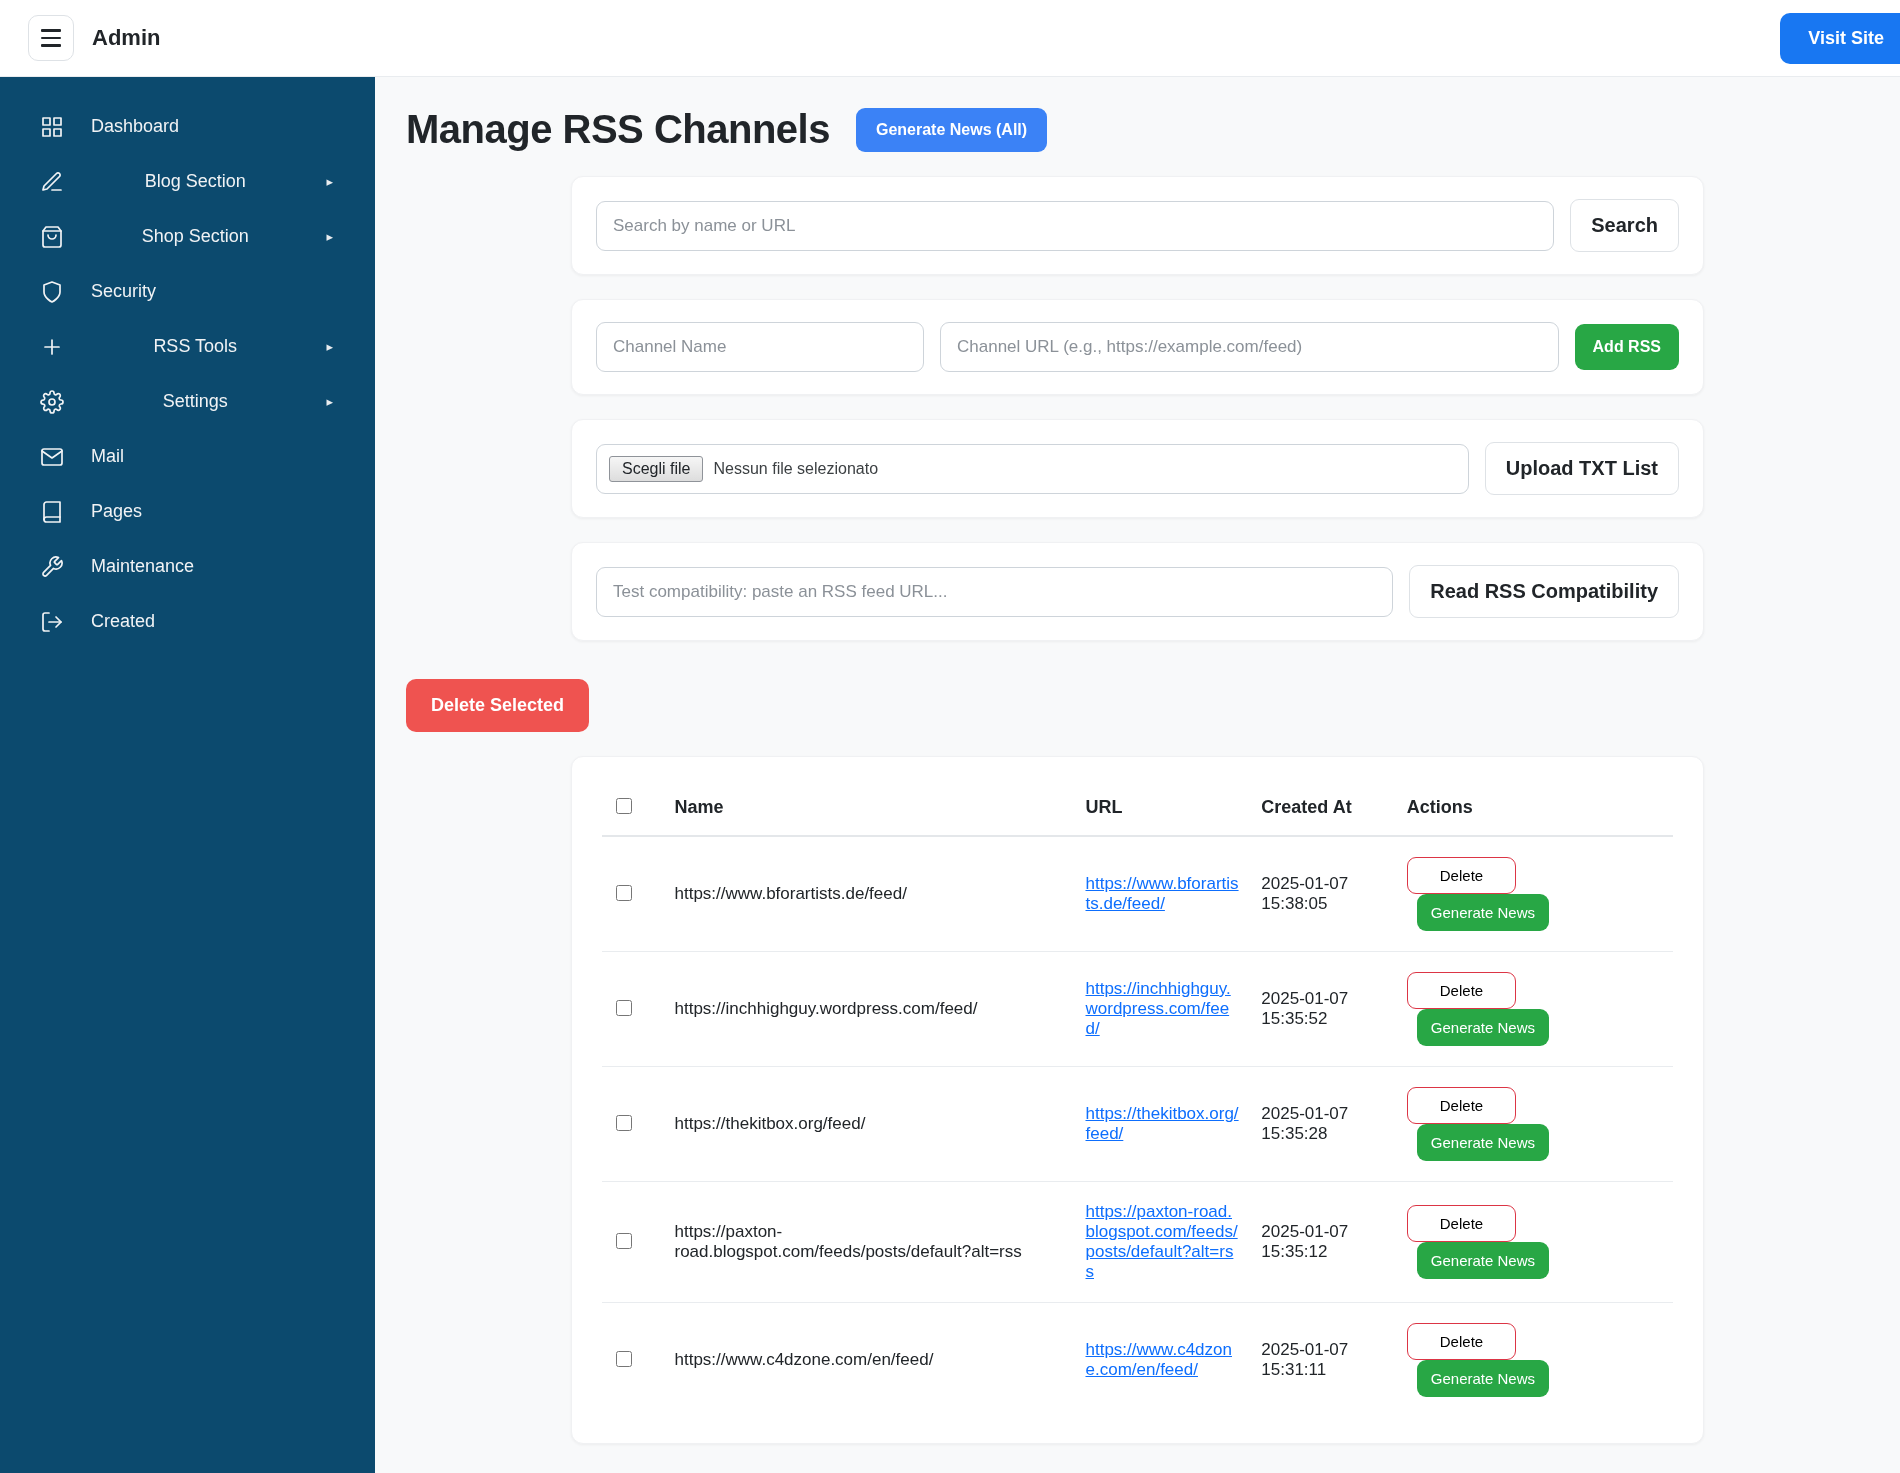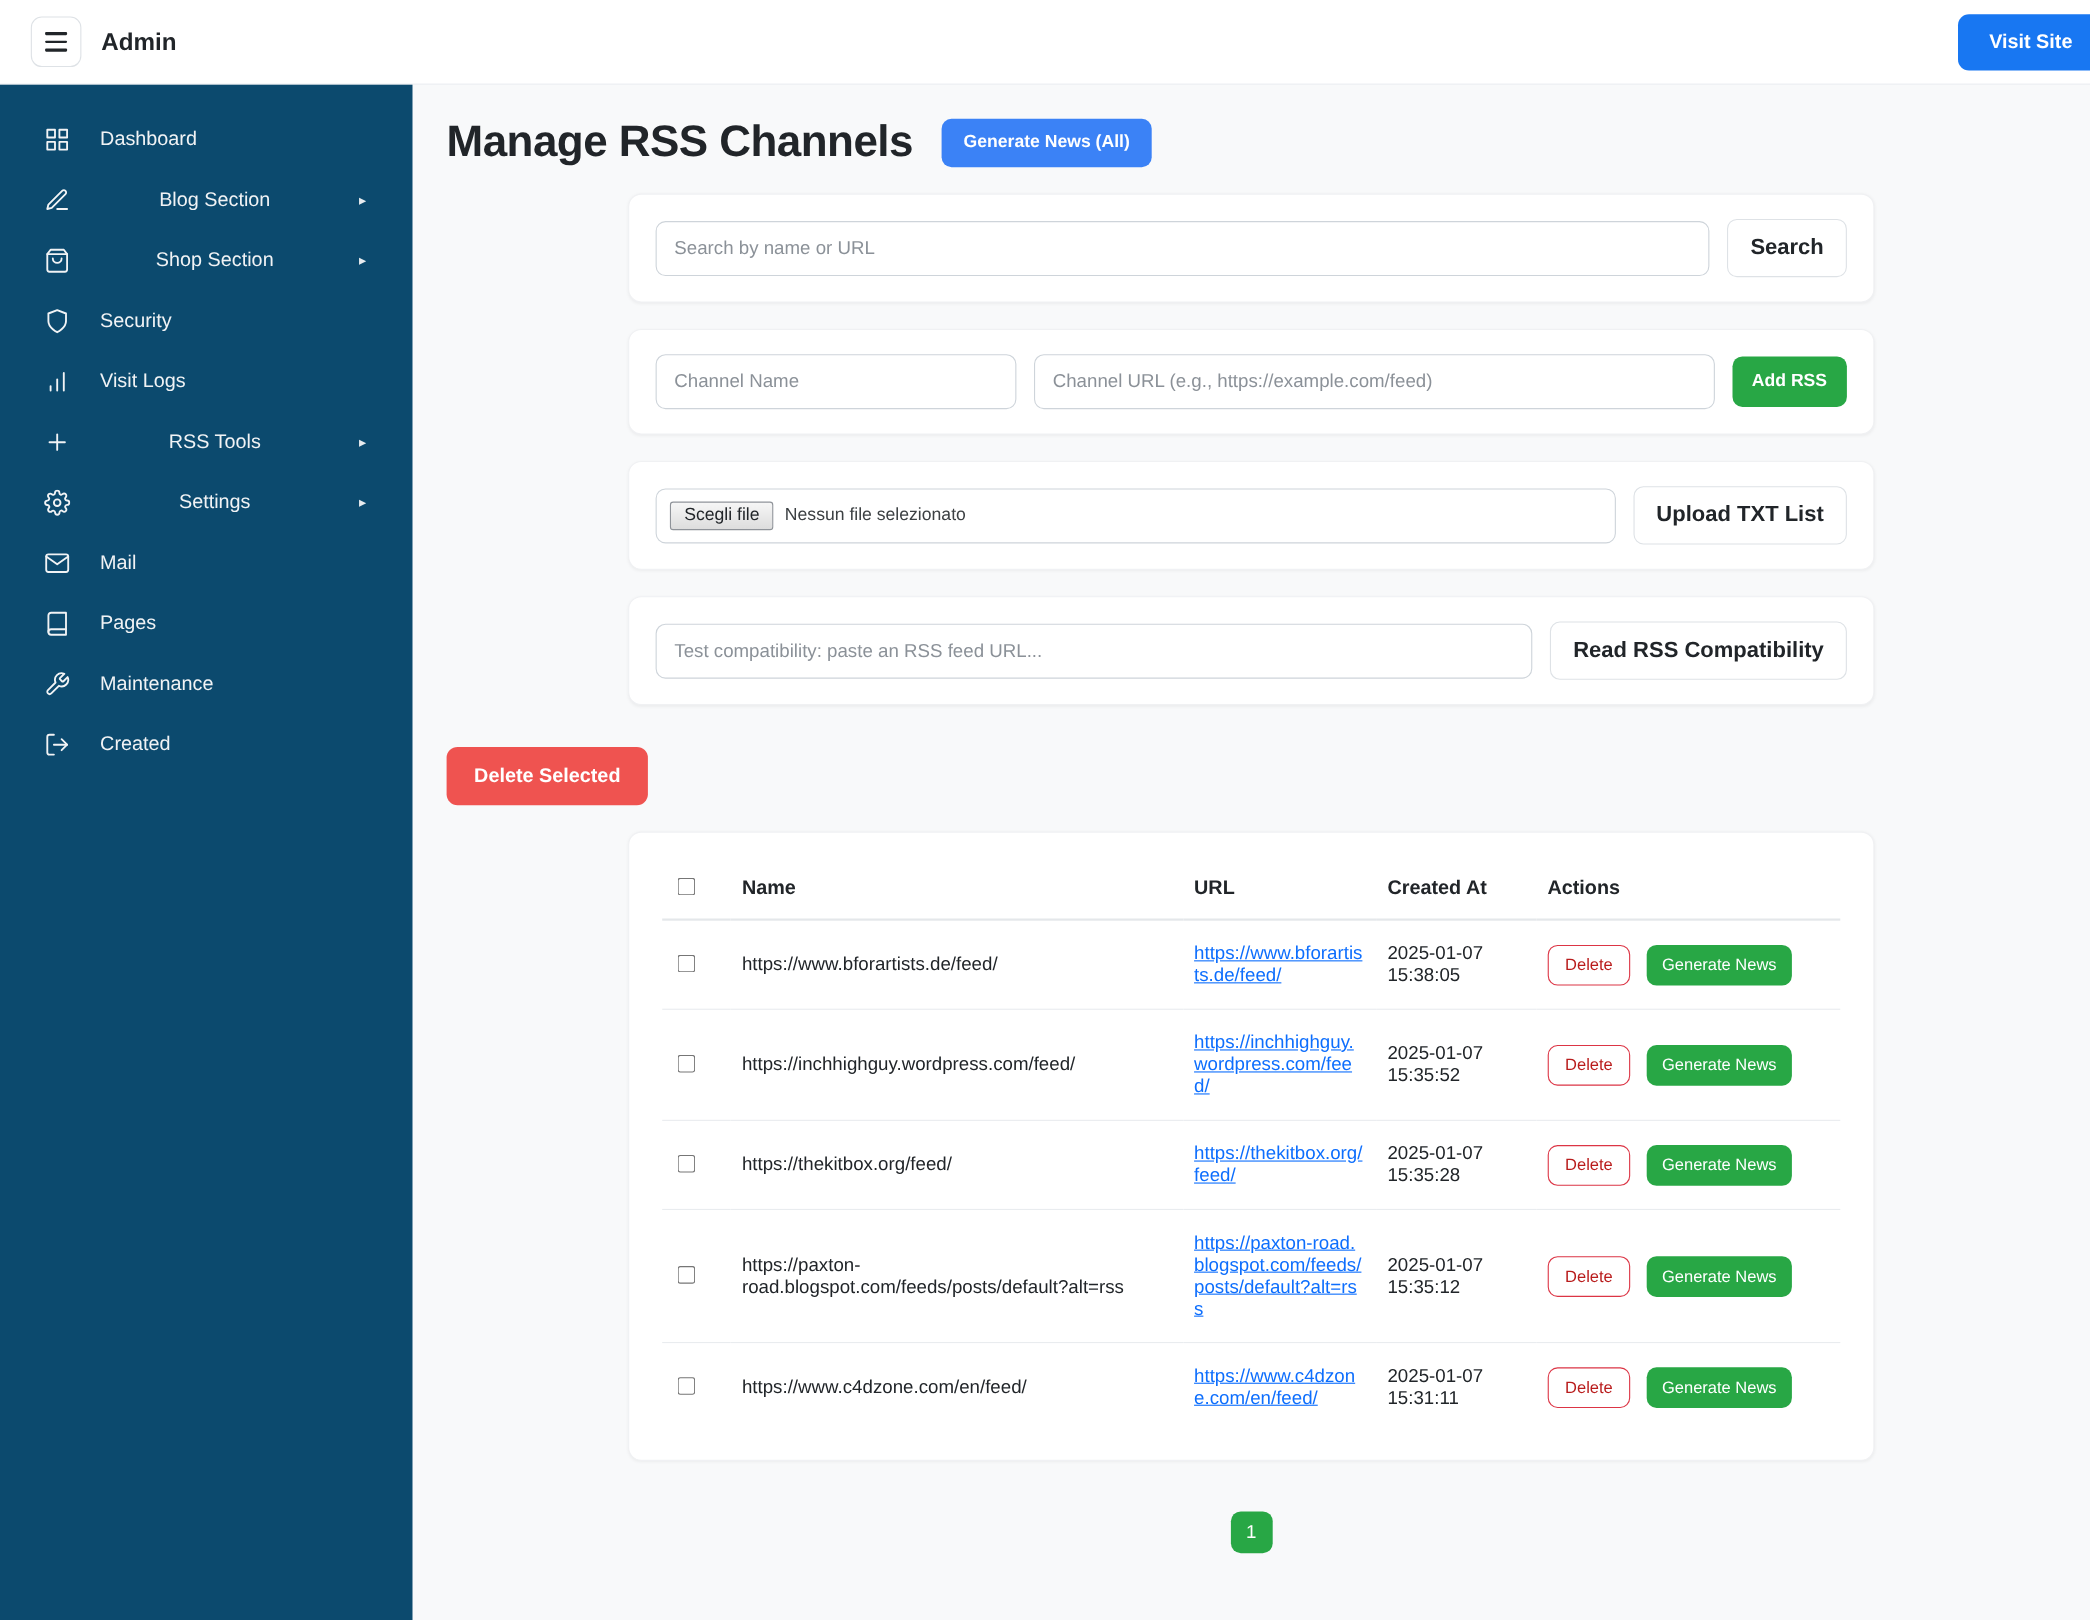--- a/index.html
+++ b/index.html
@@ -166,22 +166,22 @@
   }
   tr:last-child td { border-bottom: none; }
   .col-check { width: 44px; }
   .col-name { width: 420px; word-break: break-word; }
   .col-url { width: 165px; }
   .col-created { width: 130px; }
   .col-actions { width: 265px; }
   .col-url a { color: #0d6efd; text-decoration: underline; word-break: break-all; }
   input[type="checkbox"] { width: 16px; height: 16px; cursor: pointer; }
   .btn-row-delete {
-    background: #fff; border: 1px solid #dc3545; color: #b91c1c;
-    border-radius: 9px; font-size: 15px; padding: 9px 15px; cursor: pointer; font-family: inherit;
+    background: #fff; border: 1px solid #dc3545; color: #000000;
+    border-radius: 9px; font-size: 15px; padding: 9px 32px; cursor: pointer; font-family: inherit;
   }
   .btn-row-generate {
     background: #28a745; border: none; color: #fff;
     border-radius: 9px; font-size: 15px; padding: 10px 14px; margin-left: 10px; cursor: pointer; white-space: nowrap; font-family: inherit;
   }
   
   .pagination { display: flex; justify-content: center; margin-top: 46px; }
   .page-btn {
     background: #28a745; color: #fff; border: none; border-radius: 9px;
     width: 38px; height: 38px; font-size: 17px; cursor: pointer; font-family: inherit;
@@ -243,31 +243,20 @@
     <div class="nav-item">
       <span class="nav-icon">
           <svg viewBox="0 0 24 24">
             <path d="M12 22s8-4 8-10V5l-8-3-8 3v7c0 6 8 10 8 10z"></path>
           </svg>
         </span>
       <span class="nav-label">Security</span>
 
     </div>
 
-    <div class="nav-item">
-      <span class="nav-icon">
-          <svg viewBox="0 0 24 24">
-            <line x1="12" y1="20" x2="12" y2="10"></line>
-            <line x1="18" y1="20" x2="18" y2="4"></line>
-            <line x1="6" y1="20" x2="6" y2="16"></line>
-          </svg>
-        </span>
-      <span class="nav-label">Visit Logs</span>
-
-    </div>
 
     <div class="nav-item has-sub">
       <span class="nav-icon">
           <svg viewBox="0 0 24 24">
             <line x1="12" y1="5" x2="12" y2="19"></line>
             <line x1="5" y1="12" x2="19" y2="12"></line>
           </svg>
         </span>
       <span class="nav-label">RSS Tools</span>
       <span class="chevron" style="display: inline;">▸</span>

